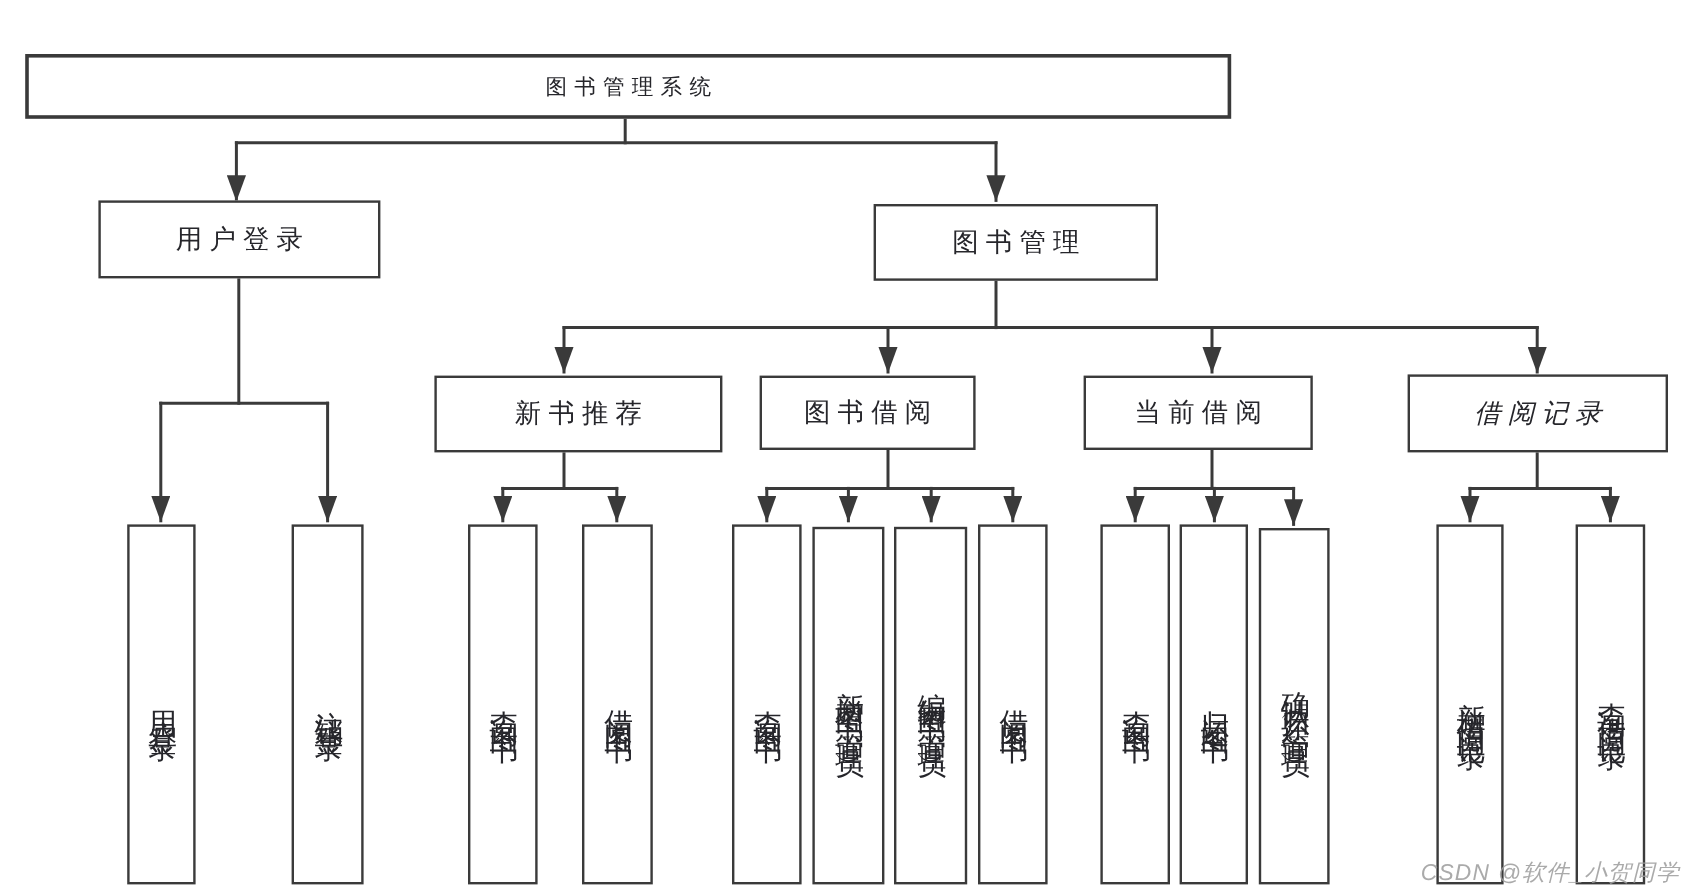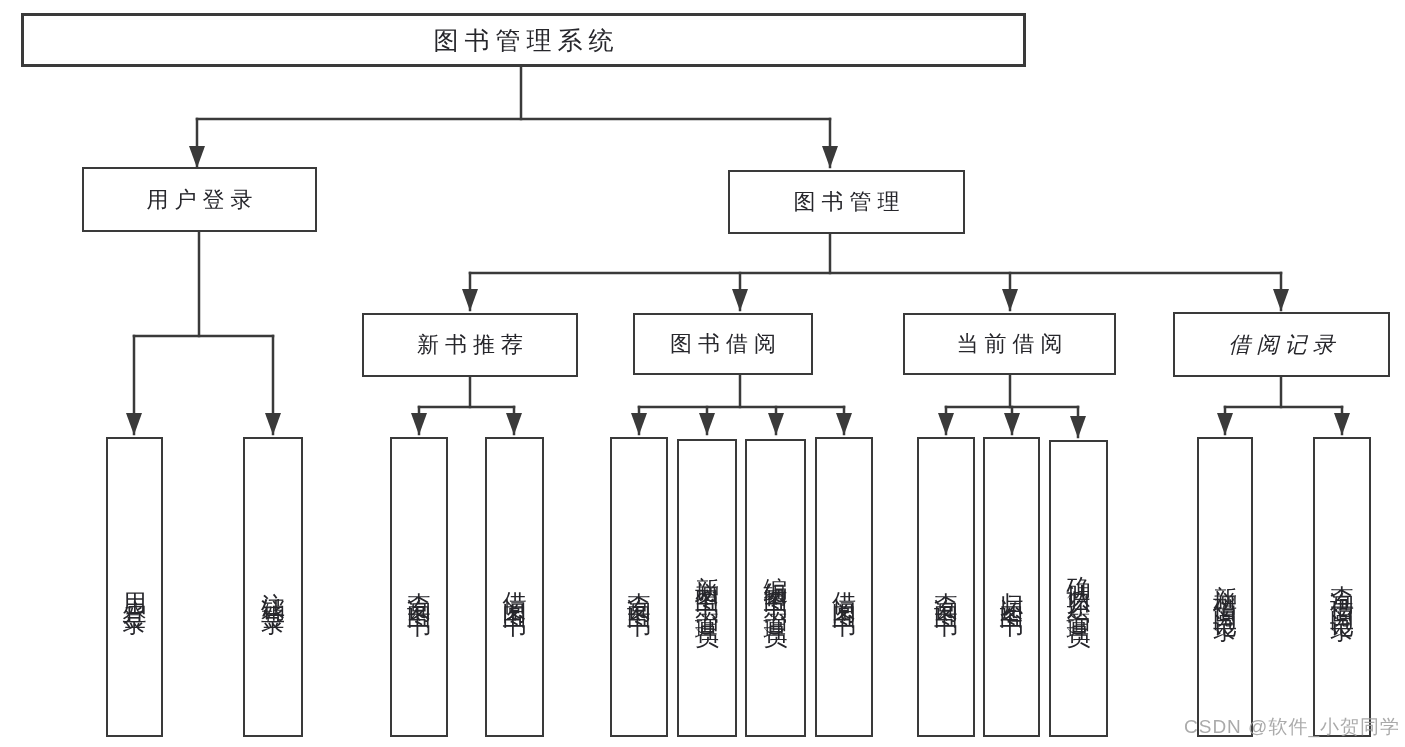--- a/index.html
+++ b/index.html
@@ -34,38 +34,40 @@
     text-align: center;
   }
   .node.h {
     font-size: 22px;
     letter-spacing: 6px;
     white-space: nowrap;
     text-indent: 6px; 
   }
   .node.h.root {
     border-width: 3px;
-    font-size: 25px;
+    font-size: 18px;
+    margin-top: 32px;
   }
   .node.v > span {
     writing-mode: vertical-rl;
     font-size: 24px;
     letter-spacing: 7px;
     line-height: 1;
     white-space: nowrap;
   }
   .watermark {
     position: absolute;
     left: 1184px;
     top: 714px;
     font-size: 19px;
     letter-spacing: 1px;
     color: rgba(158, 158, 158, 0.88);
     z-index: 5;
     white-space: nowrap;
+    font-style: italic;
   }
 </style>
 </head>
 <body>
 
 <div class="stage">
 
   <svg class="connectors" width="1405" height="747" viewBox="0 0 1405 747">
     <defs>
       <marker id="arrowhead" markerUnits="userSpaceOnUse" markerWidth="22" markerHeight="16" refX="21" refY="8" orient="auto">
@@ -114,23 +116,23 @@
       <line x1="1225" y1="407" x2="1225" y2="434" marker-end="url(#arrowhead)"></line>
       <line x1="1342" y1="407" x2="1342" y2="434" marker-end="url(#arrowhead)"></line>
     </g>
   </svg>
 
   <div class="node h root" style="left:21px; top:13px; width:1005px; height:54px;">图书管理系统</div>
 
   <div class="node h" style="left:82px; top:167px; width:235px; height:65px;">用户登录</div>
   <div class="node h" style="left:712px; top:170px; width:237px; height:64px;margin-left:16px;">图书管理</div>
 
-  <div class="node h" style="left:362px; top:313px; width:216px; height:64px;">新书推荐</div>
+  <div class="node h" style="left:362px; top:313px; width:240px; height:64px;">新书推荐</div>
   <div class="node h" style="left:633px; top:313px; width:180px; height:62px;">图书借阅</div>
-  <div class="node h" style="left:903px; top:313px; width:213px; height:62px;">当前借阅</div>
+  <div class="node h" style="left:903px; top:313px; width:191px; height:62px;">当前借阅</div>
   <div class="node h" style="left:1173px; top:312px; width:217px; height:65px;font-style:italic;">借阅记录</div>
 
   <div class="node v" style="left:106px; top:437px; width:57px; height:300px;">
     <span>用户登录</span>
   </div>
   <div class="node v" style="left:243px; top:437px; width:60px; height:300px;">
     <span>注销登录</span>
   </div>
 
   <div class="node v" style="left:390px; top:437px; width:58px; height:300px;">

